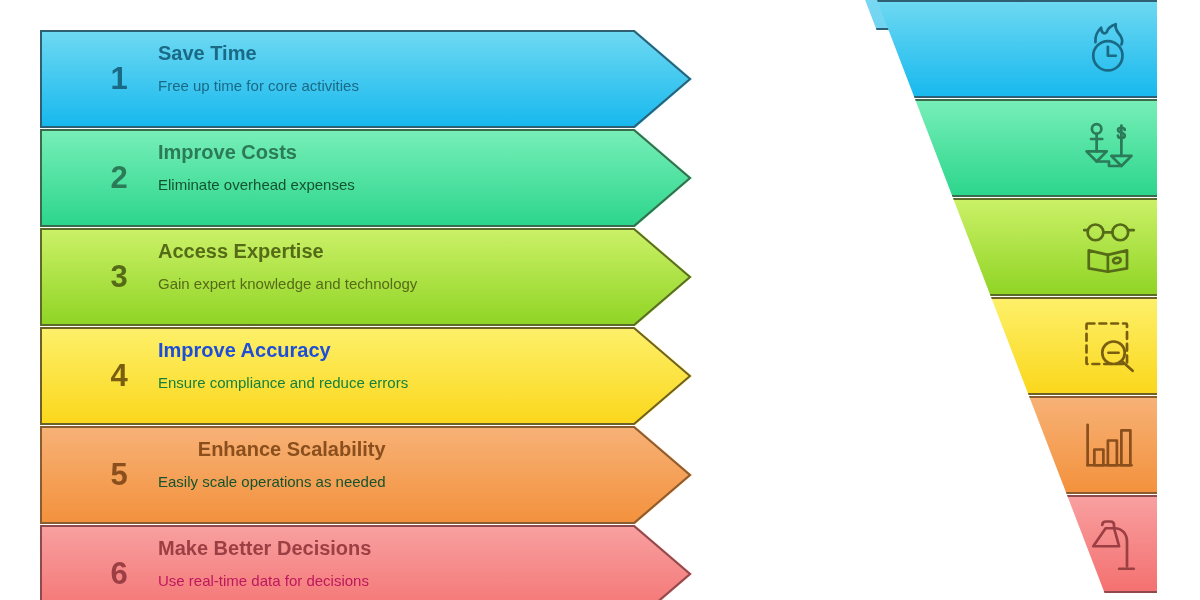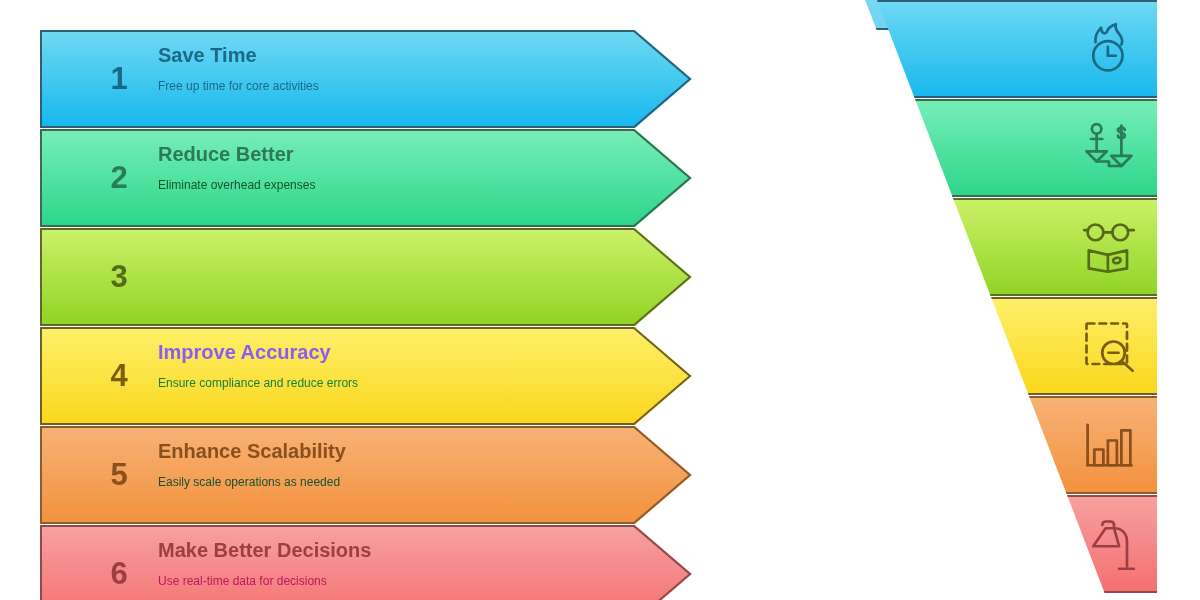--- a/index.html
+++ b/index.html
@@ -76,21 +76,21 @@
     justify-content: center;
   }
   .bar-title {
     font-size: 20px;
     font-weight: bold;
     line-height: 1.1;
     margin-bottom: 14px;
     white-space: nowrap;
   }
   .bar-sub {
-    font-size: 12px;
+    font-size: 15px;
     font-weight: normal;
     line-height: 1.1;
     white-space: nowrap;
   }
 
   
   .right-col {
     position: absolute;
     left: 860px;
     top: 0;
@@ -138,41 +138,45 @@
       </div>
     </div>
 
     <div class="bar" id="bar1" style="top: 99px;">
       <div class="bar-inner" id="bar1-fill" style="background: linear-gradient(rgb(120, 239, 184) 0%, rgb(43, 213, 140) 100%);"></div>
       <svg class="bar-stroke" viewBox="0 0 652 98" preserveAspectRatio="none">
         <polygon points="1,1 594,1 650,49 594,97 1,97" fill="none" stroke-width="2" id="bar1-stroke" stroke="#3a6b4b"></polygon>
       </svg>
       <div class="bar-num" id="bar1-num" style="color: rgb(43, 122, 88);">2</div>
       <div class="bar-text">
-        <div class="bar-title" id="bar1-title" style="color: rgb(43, 122, 88);">Reduce Better</div>
+        <div class="bar-title" id="bar1-title" style="color: rgb(43, 122, 88);">Improve Costs</div>
         <div class="bar-sub" id="bar1-sub" style="color: #14532d;">Eliminate overhead expenses</div>
       </div>
     </div>
 
     <div class="bar" id="bar2" style="top: 198px;">
       <div class="bar-inner" id="bar2-fill" style="background: linear-gradient(rgb(204, 241, 104) 0%, rgb(143, 212, 36) 100%);"></div>
       <svg class="bar-stroke" viewBox="0 0 652 98" preserveAspectRatio="none">
         <polygon points="1,1 594,1 650,49 594,97 1,97" fill="none" stroke-width="2" id="bar2-stroke" stroke="#5c6b28"></polygon>
       </svg>
       <div class="bar-num" id="bar2-num" style="color: rgb(85, 107, 23);">3</div>
+      <div class="bar-text">
+        <div class="bar-title" id="bar2-title" style="color: rgb(85, 107, 23);">Access Expertise</div>
+        <div class="bar-sub" id="bar2-sub" style="color: rgb(85, 107, 23);">Gain expert knowledge and technology</div>
+      </div>
     </div>
 
     <div class="bar" id="bar3" style="top: 297px;">
       <div class="bar-inner" id="bar3-fill" style="background: linear-gradient(rgb(253, 240, 106) 0%, rgb(251, 215, 27) 100%);"></div>
       <svg class="bar-stroke" viewBox="0 0 652 98" preserveAspectRatio="none">
         <polygon points="1,1 594,1 650,49 594,97 1,97" fill="none" stroke-width="2" id="bar3-stroke" stroke="#6d6128"></polygon>
       </svg>
       <div class="bar-num" id="bar3-num" style="color: rgb(122, 94, 16);">4</div>
       <div class="bar-text">
-        <div class="bar-title" id="bar3-title" style="color: #8b5cf6;">Improve Accuracy</div>
+        <div class="bar-title" id="bar3-title" style="color: #1d4ed8;">Improve Accuracy</div>
         <div class="bar-sub" id="bar3-sub" style="color: #15803d;">Ensure compliance and reduce errors</div>
       </div>
     </div>
 
     <div class="bar" id="bar4" style="top: 396px;">
       <div class="bar-inner" id="bar4-fill" style="background: linear-gradient(rgb(247, 178, 119) 0%, rgb(243, 145, 60) 100%);"></div>
       <svg class="bar-stroke" viewBox="0 0 652 98" preserveAspectRatio="none">
         <polygon points="1,1 594,1 650,49 594,97 1,97" fill="none" stroke-width="2" id="bar4-stroke" stroke="#8a5c30"></polygon>
       </svg>
       <div class="bar-num" id="bar4-num" style="color: rgb(138, 79, 28);">5</div>

